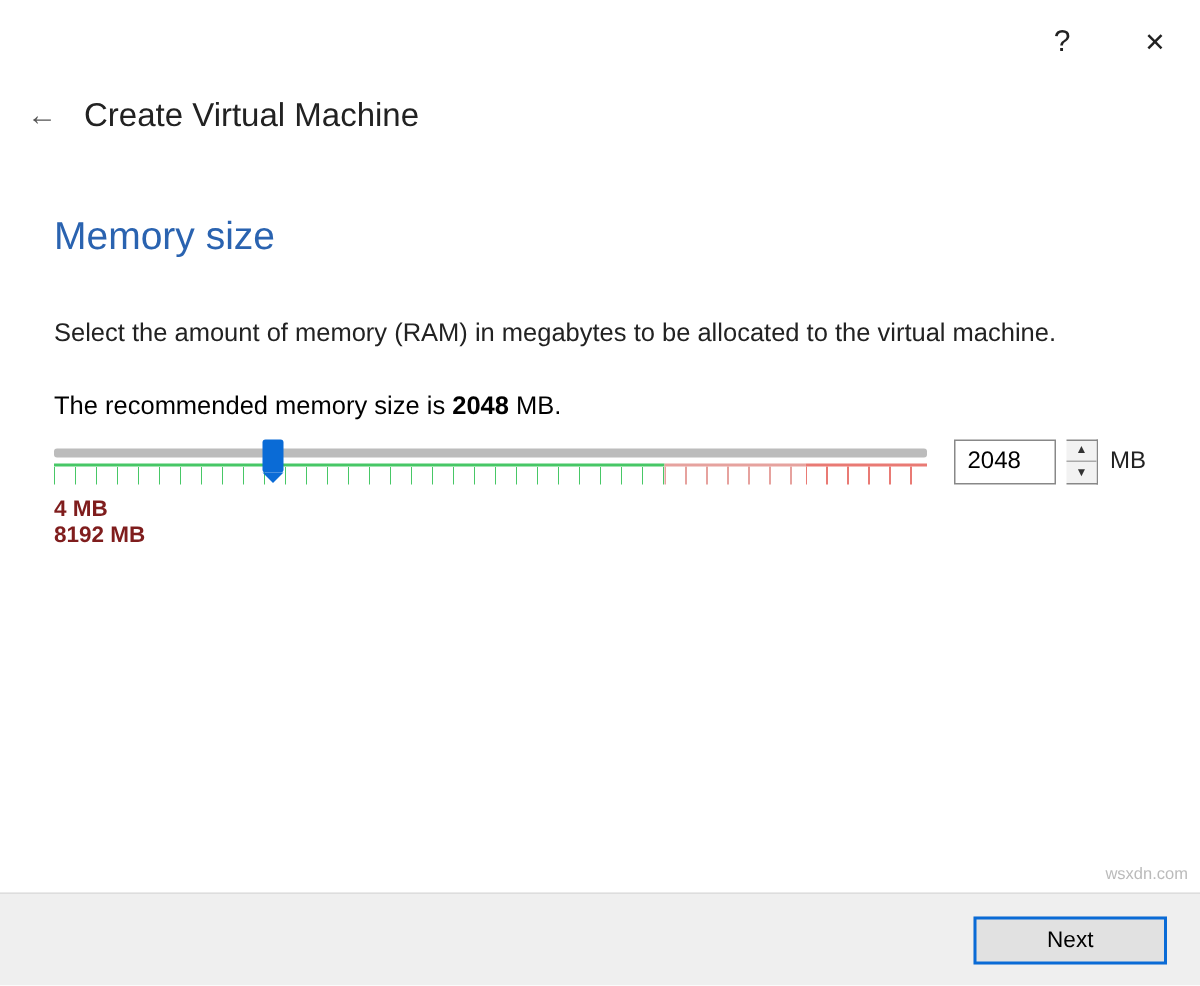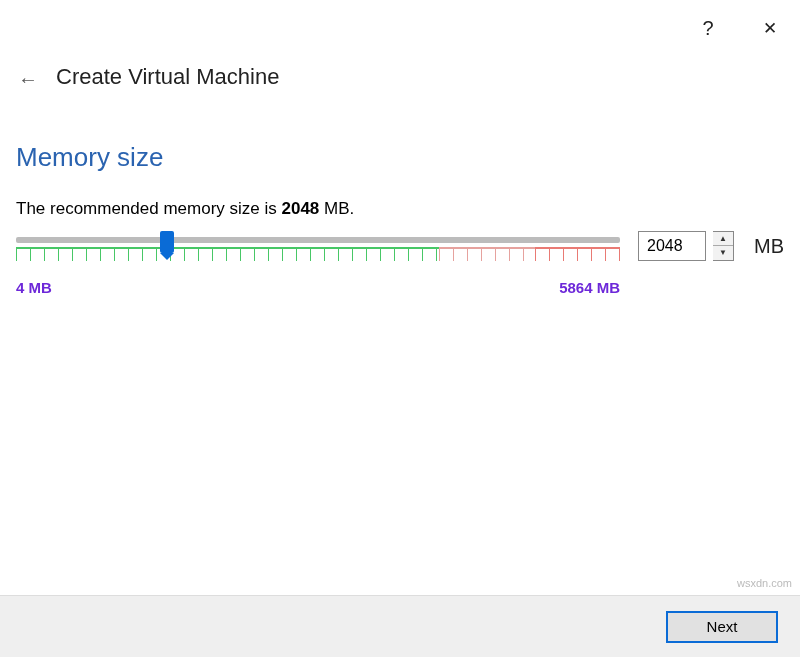--- a/index.html
+++ b/index.html
@@ -46,21 +46,21 @@
       font-size: 20px;
       color: #555;
       cursor: pointer;
     }
     .wizard-title {
       font-size: 22px;
       font-weight: 400;
       color: #222;
     }
     .content {
-      padding: 0 16px;
+      padding: 0 36px;
     }
     .section-title {
       color: #2a63b0;
       font-size: 26px;
       font-weight: 400;
       margin-top: 52px;
     }
     .description {
       margin-top: 36px;
       font-size: 17px;
@@ -143,23 +143,24 @@
       left: 50%;
       transform: translateX(-50%);
       border-left: 7px solid transparent;
       border-right: 7px solid transparent;
       border-top: 7px solid #0a6bd6;
     }
     .slider-labels {
       display: flex;
       justify-content: space-between;
       font-size: 15px;
-      color: #6d28d9;
-      margin-top: 24px;
+      color: #7f1d1d;
+      margin-top: 14px;
       font-weight: 600;
+      flex-direction: column;
     }
     .spinner {
       display: flex;
       align-items: center;
       gap: 8px;
     }
     .spin-input {
       width: 68px;
       height: 30px;
       border: 1px solid #888;
@@ -184,40 +185,40 @@
       border: none;
       border-bottom: 1px solid #aaa;
       cursor: pointer;
       display: flex;
       align-items: center;
       justify-content: center;
       color: #333;
     }
     .spin-btn:last-child { border-bottom: none; }
     .mb-label {
-      font-size: 20px;
-      margin-left: 12px;
+      font-size: 16px;
+      margin-left: 0;
     }
 
     .footer {
       position: absolute;
       bottom: 0;
       left: 0;
       right: 0;
       height: 62px;
       background: #efefef;
       border-top: 1px solid #ddd;
       display: flex;
       justify-content: flex-end;
       align-items: center;
       gap: 12px;
       padding-right: 22px;
     }
     .btn {
-      width: 112px;
+      width: 129px;
       height: 32px;
       font-size: 15px;
       font-family: inherit;
       cursor: pointer;
       border: 1px solid #b0b0b0;
       background: #e1e1e1;
     }
     .btn-primary {
       border: 2px solid #0a6bd6;
       background: #e1e1e1;
@@ -240,39 +241,40 @@
 </div>
 
 <div class="header-row">
   <div class="back-icon">←</div>
   <div class="wizard-title">Create Virtual Machine</div>
 </div>
 
 <div class="content">
   <div class="section-title">Memory size</div>
 
+  <div class="description">Select the amount of memory (RAM) in megabytes to be allocated to the virtual machine.</div>
 
   <div class="recommended">
     <span>The recommended memory size is </span><span class="bold">2048</span><span> MB.</span>
   </div>
 
   <div class="slider-area">
     <div class="slider-block">
       <div class="track">
         <div class="track-base"></div>
         <div class="ruler">
           <div class="seg-green" id="seg-green" style="width: 70%;"></div>
           <div class="seg-light" id="seg-light" style="width: 16%;"></div>
           <div class="seg-red" id="seg-red" style="width: 14%;"></div>
         </div>
         <div class="thumb" id="thumb" style="left: 25%;"></div>
       </div>
       <div class="slider-labels">
         <span>4 MB</span>
-        <span>5864 MB</span>
+        <span>8192 MB</span>
       </div>
     </div>
 
     <div class="spinner">
       <input class="spin-input" type="text" value="2048" style="">
       <div class="spin-btns">
         <button class="spin-btn">▲</button>
         <button class="spin-btn">▼</button>
       </div>
       <span class="mb-label">MB</span>

